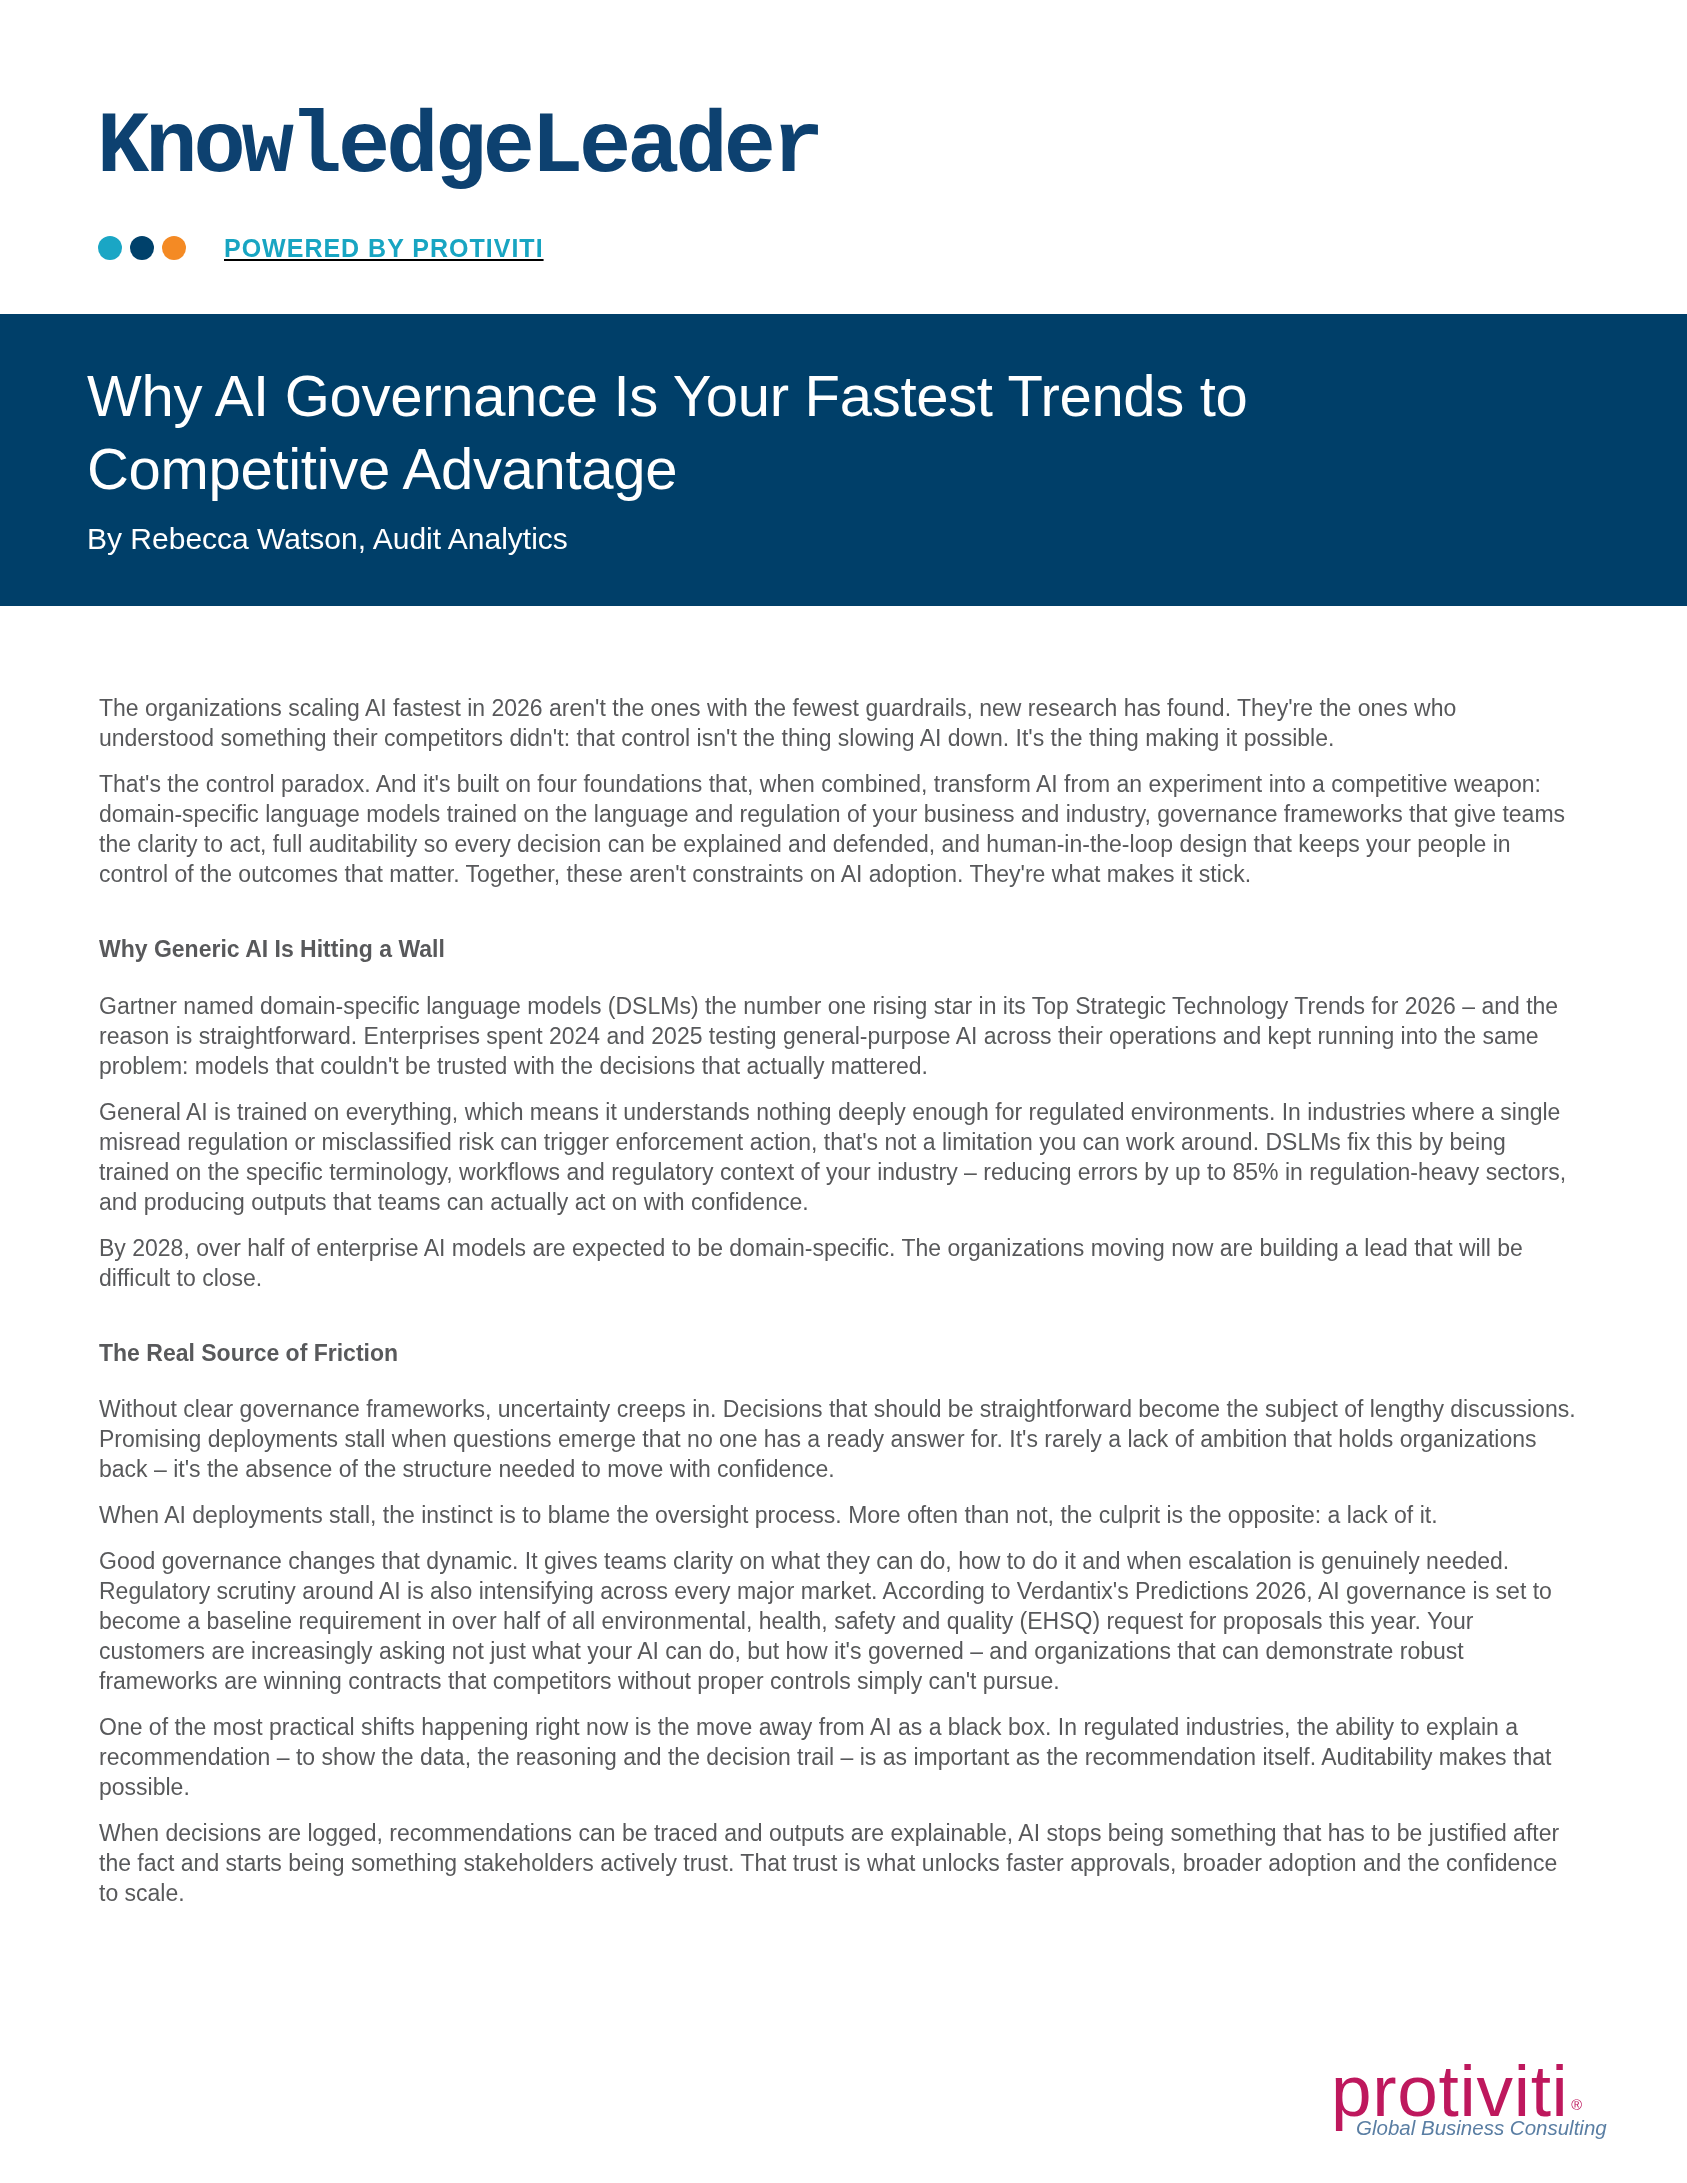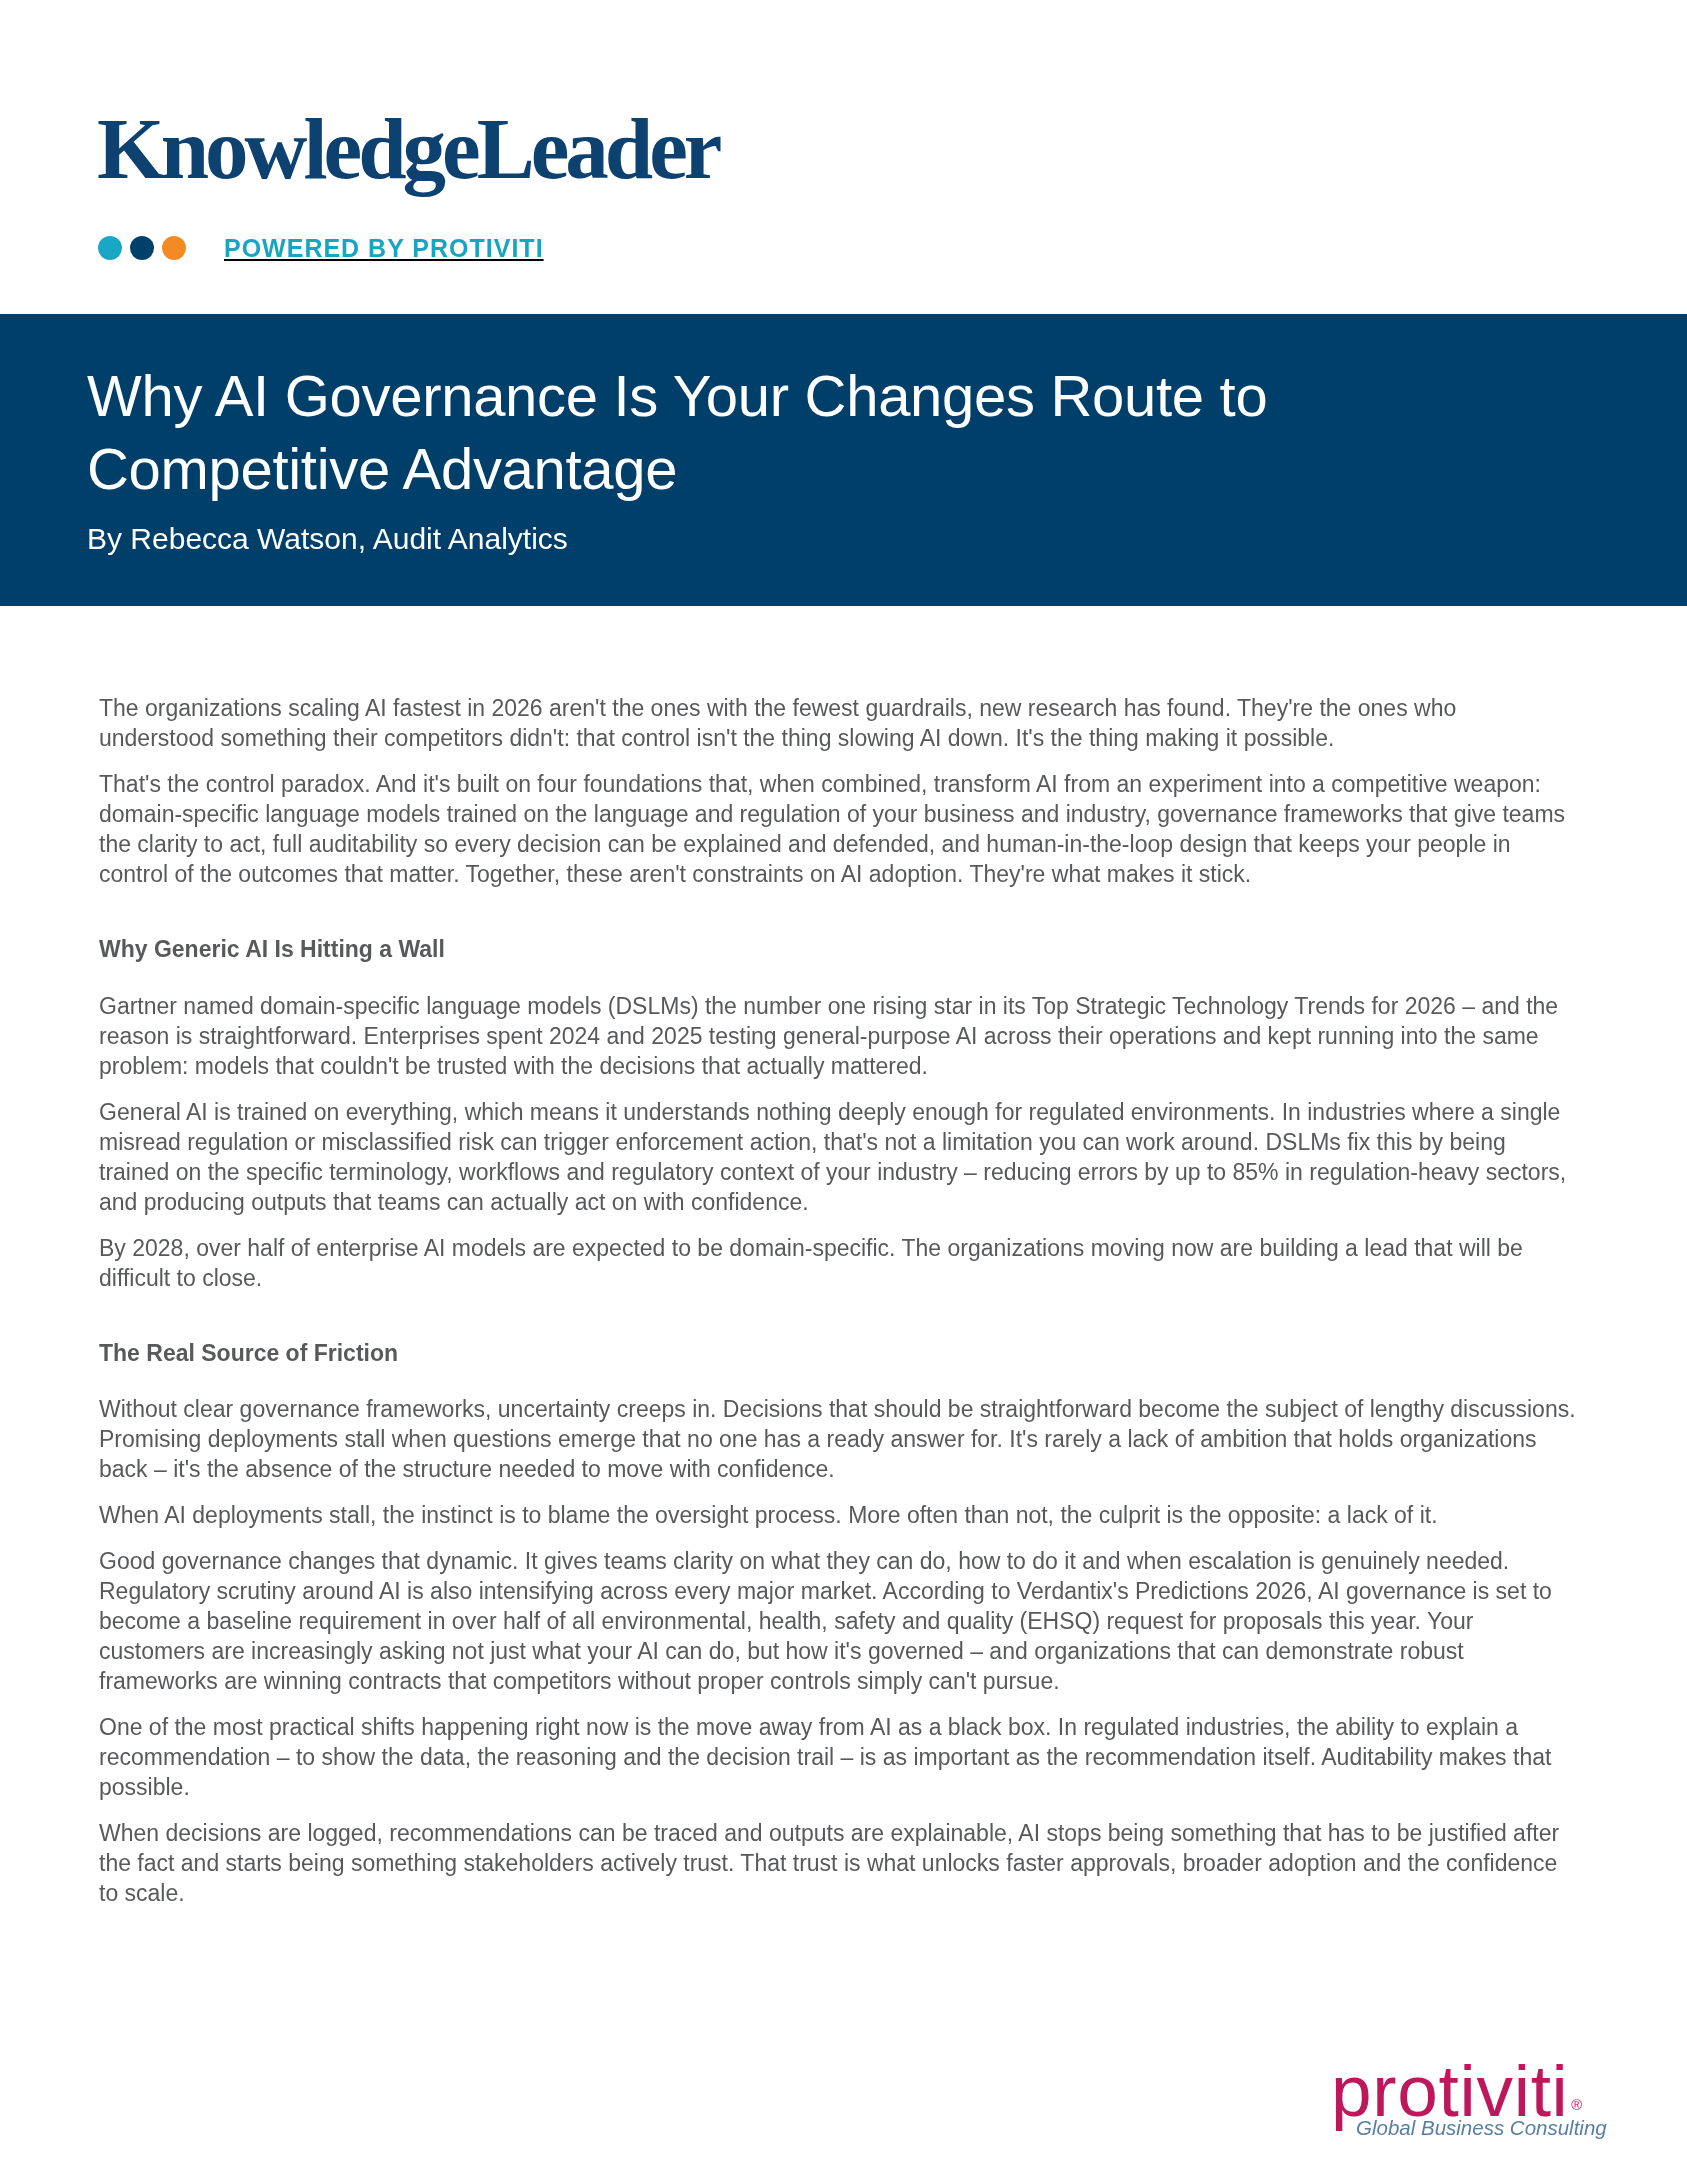--- a/index.html
+++ b/index.html
@@ -8,21 +8,21 @@
     height: 2183px;
     background: #ffffff;
     position: relative;
     overflow: hidden;
     font-family: "Liberation Sans", "DejaVu Sans", sans-serif;
   }
   .brand-logo {
     position: absolute;
     left: 97px;
     top: 105px;
-    font-family: Liberation Serif, serif;
+    font-family: Liberation Mono, monospace;
     font-weight: bold;
     font-size: 87px;
     letter-spacing: -4px;
     color: #0d4170;
     line-height: 1;
     white-space: nowrap;
   }
   .powered-row {
     position: absolute;
     left: 98px;
@@ -134,21 +134,21 @@
 <div class="brand-logo">KnowledgeLeader</div>
 
 <div class="powered-row">
   <span class="dot" style="background:#1aa6c5"></span>
   <span class="dot" style="background:#00416b"></span>
   <span class="dot" style="background:#f48a24"></span>
   <span class="powered-text">POWERED BY PROTIVITI</span>
 </div>
 
 <div class="banner">
-  <h1 class="banner-title">Why AI Governance Is Your Changes Route to Competitive Advantage</h1>
+  <h1 class="banner-title">Why AI Governance Is Your Fastest Trends to Competitive Advantage</h1>
   <p class="banner-byline">By Rebecca Watson, Audit Analytics</p>
 </div>
 
 <div class="article">
   <p>The organizations scaling AI fastest in 2026 aren't the ones with the fewest guardrails, new research has found. They're the ones who understood something their competitors didn't: that control isn't the thing slowing AI down. It's the thing making it possible.</p>
   <p>That's the control paradox. And it's built on four foundations that, when combined, transform AI from an experiment into a competitive weapon: domain-specific language models trained on the language and regulation of your business and industry, governance frameworks that give teams the clarity to act, full auditability so every decision can be explained and defended, and human-in-the-loop design that keeps your people in control of the outcomes that matter. Together, these aren't constraints on AI adoption. They're what makes it stick.</p>
 
   <section>
     <h2>Why Generic AI Is Hitting a Wall</h2>
     <p>Gartner named domain-specific language models (DSLMs) the number one rising star in its Top Strategic Technology Trends for 2026 – and the reason is straightforward. Enterprises spent 2024 and 2025 testing general-purpose AI across their operations and kept running into the same problem: models that couldn't be trusted with the decisions that actually mattered.</p>

